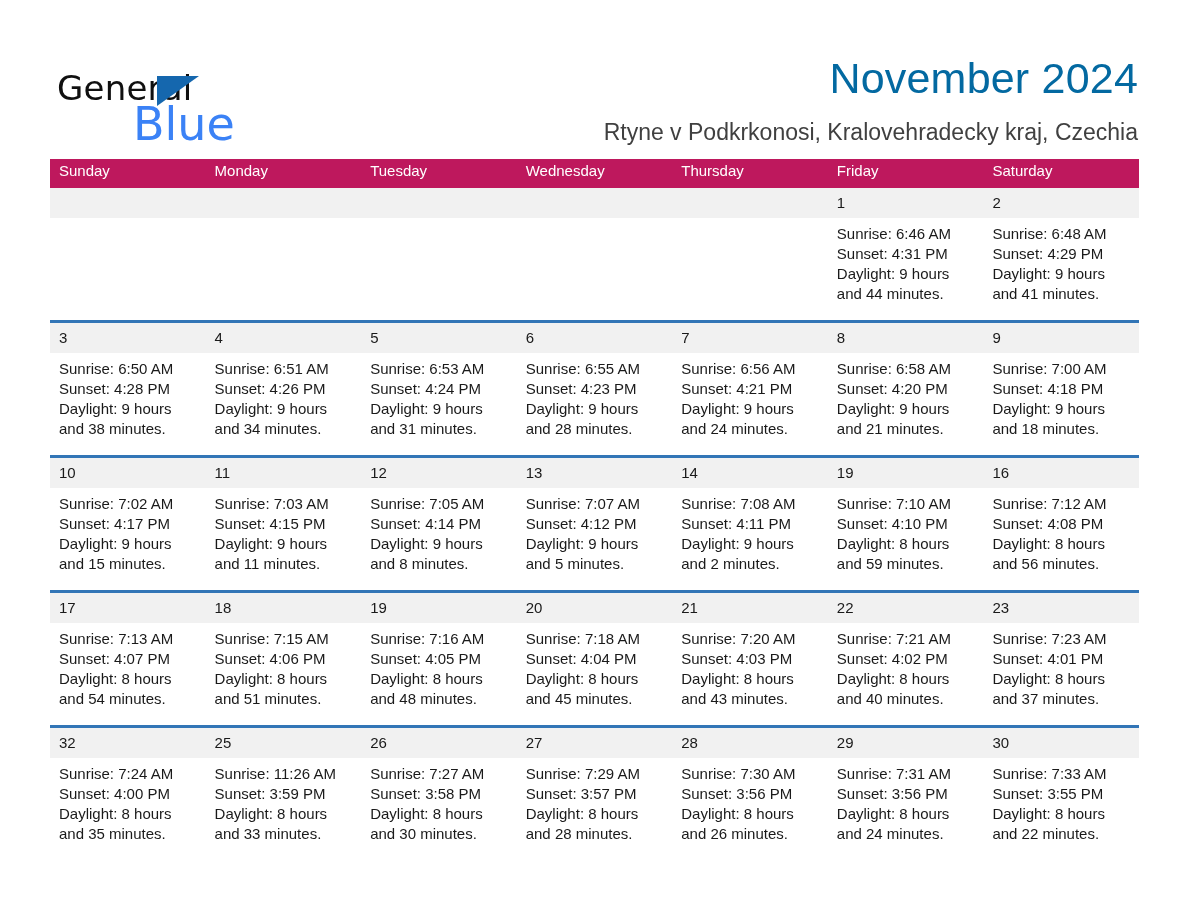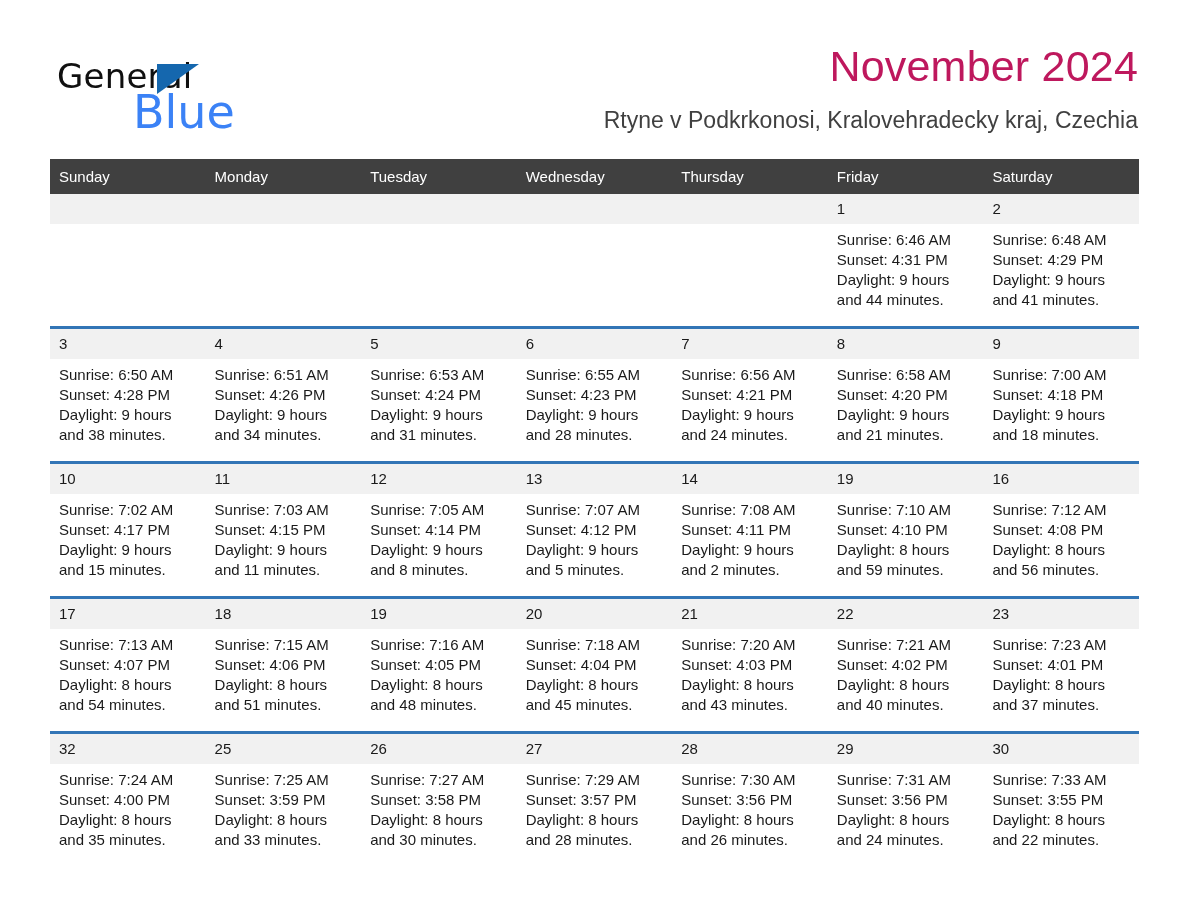--- a/index.html
+++ b/index.html
@@ -19,21 +19,21 @@
     position: relative;
     width: 1188px;
     height: 918px;
     box-sizing: border-box;
   }
 
   
   .header {
     position: absolute;
     left: 50px;
-    top: 40px;
+    top: 52px;
     right: 50px;
     height: 108px;
   }
   .logo {
     position: absolute;
     left: 7px;
     top: 16px;
     width: 260px;
     height: 78px;
     user-select: none;
@@ -72,21 +72,21 @@
   .title-block {
     position: absolute;
     right: 0;
     top: 0;
     text-align: right;
   }
   .month-title {
     font-size: 43px;
     line-height: 52px;
     font-weight: 400;
-    color: #be185d;
+    color: #0369a1;
     letter-spacing: .2px;
     white-space: nowrap;
   }
   .location-title {
     margin-top: 14px;
     font-size: 23px;
     line-height: 28px;
     font-weight: 400;
     color: #404040;
     white-space: nowrap;
@@ -98,27 +98,27 @@
     left: 50px;
     top: 159px;
     width: 1089px;
   }
   table.cal {
     width: 1089px;
     border-collapse: collapse;
     table-layout: fixed;
   }
   table.cal th {
-    background: #404040;
+    background: #be185d;
     color: #ffffff;
     font-weight: 400;
     font-size: 15px;
     line-height: 18px;
     text-align: left;
-    padding: 9px 0 8px 9px;
+    padding: 3px 0 8px 9px;
     border: none;
     height: 15px;
   }
   table.cal td {
     width: 155.57px;
     vertical-align: top;
     padding: 0;
     border: none;
     border-top: 3px solid #3275b6;
     background: #ffffff;
@@ -419,21 +419,21 @@
               <div class="details">
                 <div>Sunrise: 7:24 AM</div>
                 <div>Sunset: 4:00 PM</div>
                 <div>Daylight: 8 hours</div>
                 <div>and 35 minutes.</div>
               </div>
             </td>
             <td>
               <span class="daynum">25</span>
               <div class="details">
-                <div>Sunrise: 7:25 AM</div>
+                <div>Sunrise: 11:26 AM</div>
                 <div>Sunset: 3:59 PM</div>
                 <div>Daylight: 8 hours</div>
                 <div>and 33 minutes.</div>
               </div>
             </td>
             <td>
               <span class="daynum">26</span>
               <div class="details">
                 <div>Sunrise: 7:27 AM</div>
                 <div>Sunset: 3:58 PM</div>

